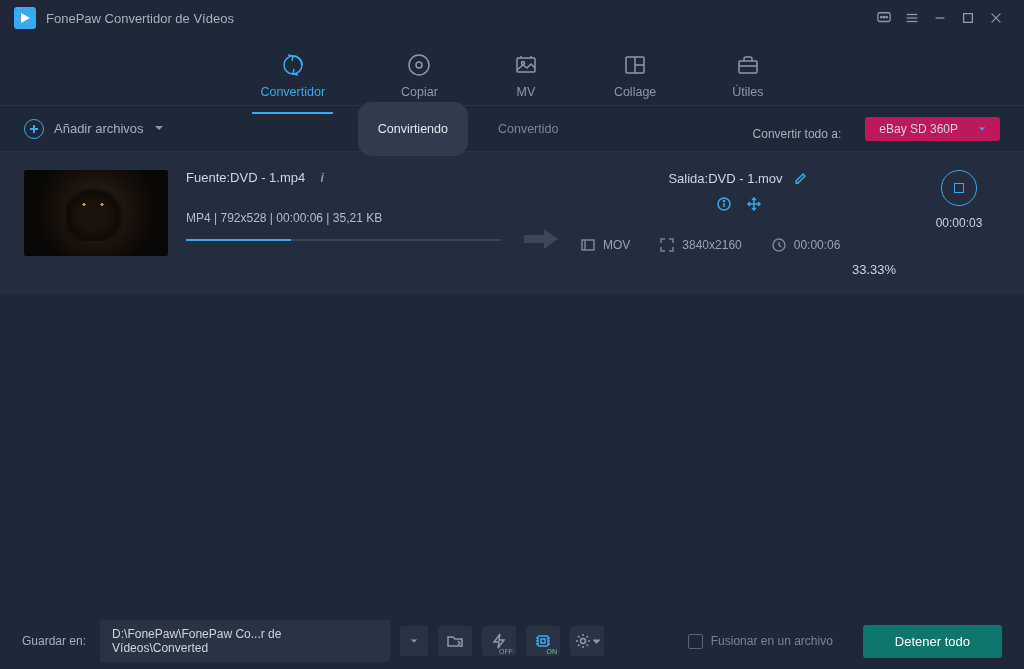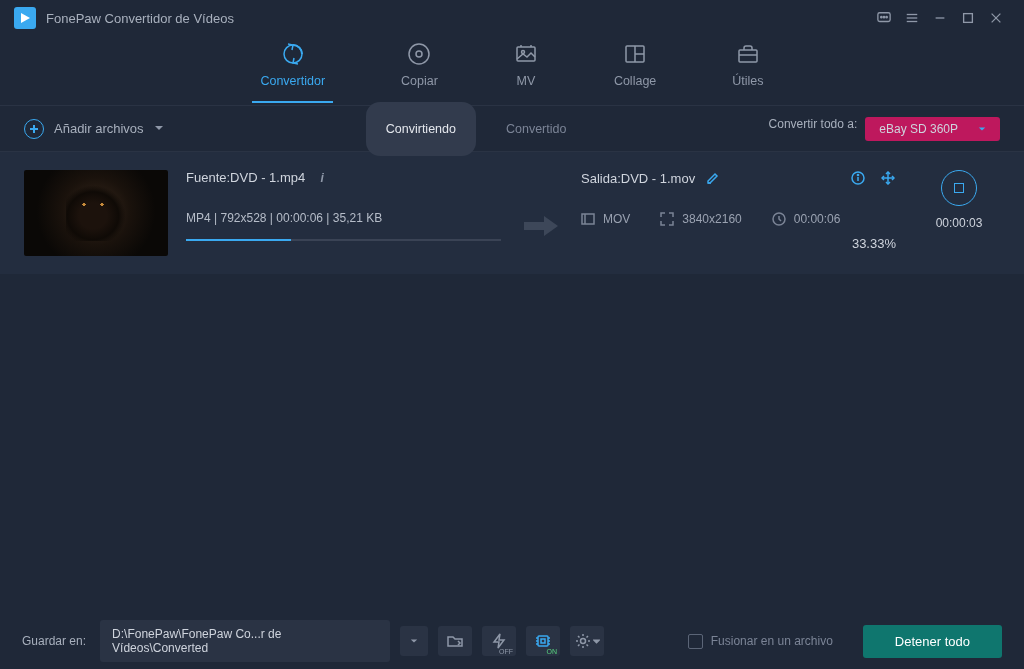--- a/index.html
+++ b/index.html
@@ -8,41 +8,41 @@
 
 .titlebar { height: 36px; display: flex; align-items: center; padding: 0 14px; background: #1f2838; }
 .titlebar .logo { width: 22px; height: 22px; background: #3aa9f0; border-radius: 3px; display: flex; align-items: center; justify-content: center; margin-right: 10px; }
 .titlebar .logo svg { width: 12px; height: 12px; fill: #fff; }
 .titlebar .title { font-size: 13px; color: #a8b0bd; }
 .titlebar .spacer { flex: 1; }
 .titlebar .winbtn { width: 28px; height: 28px; display: flex; align-items: center; justify-content: center; cursor: pointer; color: #8f98a8; }
 .titlebar .winbtn svg { width: 14px; height: 14px; stroke: currentColor; fill: none; stroke-width: 1.5; }
 
 
-.navtabs { height: 70px; display: flex; justify-content: center; align-items: flex-start; gap: 60px; border-bottom: 1px solid #2a3344; }
+.navtabs { height: 70px; display: flex; justify-content: center; align-items: flex-end; gap: 60px; border-bottom: 1px solid #2a3344; }
 .navtab { display: flex; flex-direction: column; align-items: center; gap: 8px; cursor: pointer; position: relative; padding: 6px 8px; }
 .navtab .icon { width: 24px; height: 24px; display: flex; align-items: center; justify-content: center; }
 .navtab .icon svg { width: 24px; height: 24px; fill: none; stroke: #8f98a8; stroke-width: 1.5; }
 .navtab.active .icon svg { stroke: #3aa9f0; }
 .navtab .label { font-size: 12.5px; color: #8f98a8; }
 .navtab.active .label { color: #3aa9f0; }
 .navtab.active::after { content: ""; position: absolute; bottom: -9px; left: 0; right: 0; height: 2px; background: #3aa9f0; }
 
 
 .subbar { height: 46px; display: flex; align-items: center; padding: 0 24px; gap: 12px; border-bottom: 1px solid #2a3344; }
 .addfiles { display: flex; align-items: center; gap: 10px; cursor: pointer; color: #3aa9f0; font-size: 13px; }
 .addfiles .plusicon { width: 20px; height: 20px; border: 1.5px solid #3aa9f0; border-radius: 50%; display: flex; align-items: center; justify-content: center; }
 .addfiles .plusicon svg { width: 10px; height: 10px; stroke: #3aa9f0; stroke-width: 2; }
 .addfiles .label-text { color: #a8b0bd; }
 .addfiles .dropdown svg { width: 10px; height: 10px; fill: #8f98a8; }
 .subbar .centerarea { flex: 1; display: flex; justify-content: center; }
 .pillgroup { display: flex; align-items: center; gap: 30px; }
 .pill { background: #323b4d; padding: 20px 20px; border-radius: 14px; font-size: 12.5px; color: #e4e7ed; }
 .plain-tab { font-size: 12.5px; color: #7b8496; cursor: pointer; }
-.subbar .rightarea { display: flex; align-items: flex-start; gap: 8px; }
+.subbar .rightarea { display: flex; align-items: flex-end; gap: 24px; }
 .convertall-label { font-size: 12px; color: #a8b0bd; }
 .preset { background: #be185d; padding: 5px 14px; border-radius: 3px; font-size: 12px; color: #cfd4dd; display: flex; align-items: center; gap: 20px; cursor: pointer; }
 .preset svg { width: 8px; height: 8px; fill: #3aa9f0; }
 
 
 .itemrow { display: flex; padding: 18px 20px 18px 24px; background: #232d3f; gap: 18px; align-items: flex-start; }
 .thumb { width: 144px; height: 86px; background: radial-gradient(circle at 50% 48%, #3a2a1e 0%, #1a120c 40%, #0a0806 70%); border-radius: 2px; flex-shrink: 0; position: relative; overflow: hidden; }
 .thumb::after { content: ""; position: absolute; left: 50%; top: 50%; transform: translate(-50%,-50%); width: 60px; height: 56px; background:
   radial-gradient(circle at 30% 35%, #c68a3a 0%, #c68a3a 3%, transparent 3%),
   radial-gradient(circle at 60% 35%, #c68a3a 0%, #c68a3a 3%, transparent 3%),
@@ -51,21 +51,21 @@
 .itemcontent { flex: 1; display: flex; gap: 20px; }
 .leftcol { flex: 1; }
 .rightcol { flex: 1; }
 .line1 { display: flex; align-items: center; gap: 10px; font-size: 13px; color: #d0d5de; margin-bottom: 26px; }
 .infoicon { width: 14px; height: 14px; display: flex; align-items: center; justify-content: center; color: #8f98a8; font-style: italic; font-weight: bold; font-size: 12px; cursor: pointer; }
 .line2 { font-size: 12px; color: #b6bdc9; margin-bottom: 14px; }
 .progress { height: 2px; background: #3a4355; position: relative; }
 .progress .fill { position: absolute; left: 0; top: 0; bottom: 0; background: #3aa9f0; }
 .arrow { width: 40px; display: flex; align-items: center; justify-content: center; margin-top: 30px; flex-shrink: 0; }
 .arrow svg { width: 34px; height: 20px; fill: #3d4759; }
-.rightcol .line1 { justify-content: space-between; }
+.rightcol .line1 { justify-content: space-between; flex-direction: column; }
 .rightcol .outputname { display: flex; align-items: center; gap: 10px; }
 .editicon, .smicon { width: 16px; height: 16px; display: flex; align-items: center; justify-content: center; cursor: pointer; color: #3aa9f0; }
 .editicon svg, .smicon svg { width: 14px; height: 14px; fill: none; stroke: currentColor; stroke-width: 1.5; }
 .righticons { display: flex; gap: 14px; }
 .metagrid { display: flex; gap: 30px; font-size: 12px; color: #9aa2b1; align-items: flex-end; margin-bottom: 10px; }
 .metaitem { display: flex; align-items: center; gap: 8px; }
 .metaitem svg { width: 14px; height: 14px; fill: none; stroke: #7b8496; stroke-width: 1.5; }
 .percent { text-align: right; font-size: 13px; color: #cfd4dd; }
 .stopcol { width: 90px; display: flex; flex-direction: column; align-items: center; justify-content: flex-end; gap: 10px; flex-shrink: 0; }
 .stopbtn { width: 36px; height: 36px; border: 1.5px solid #3aa9f0; border-radius: 50%; display: flex; align-items: center; justify-content: center; cursor: pointer; }

